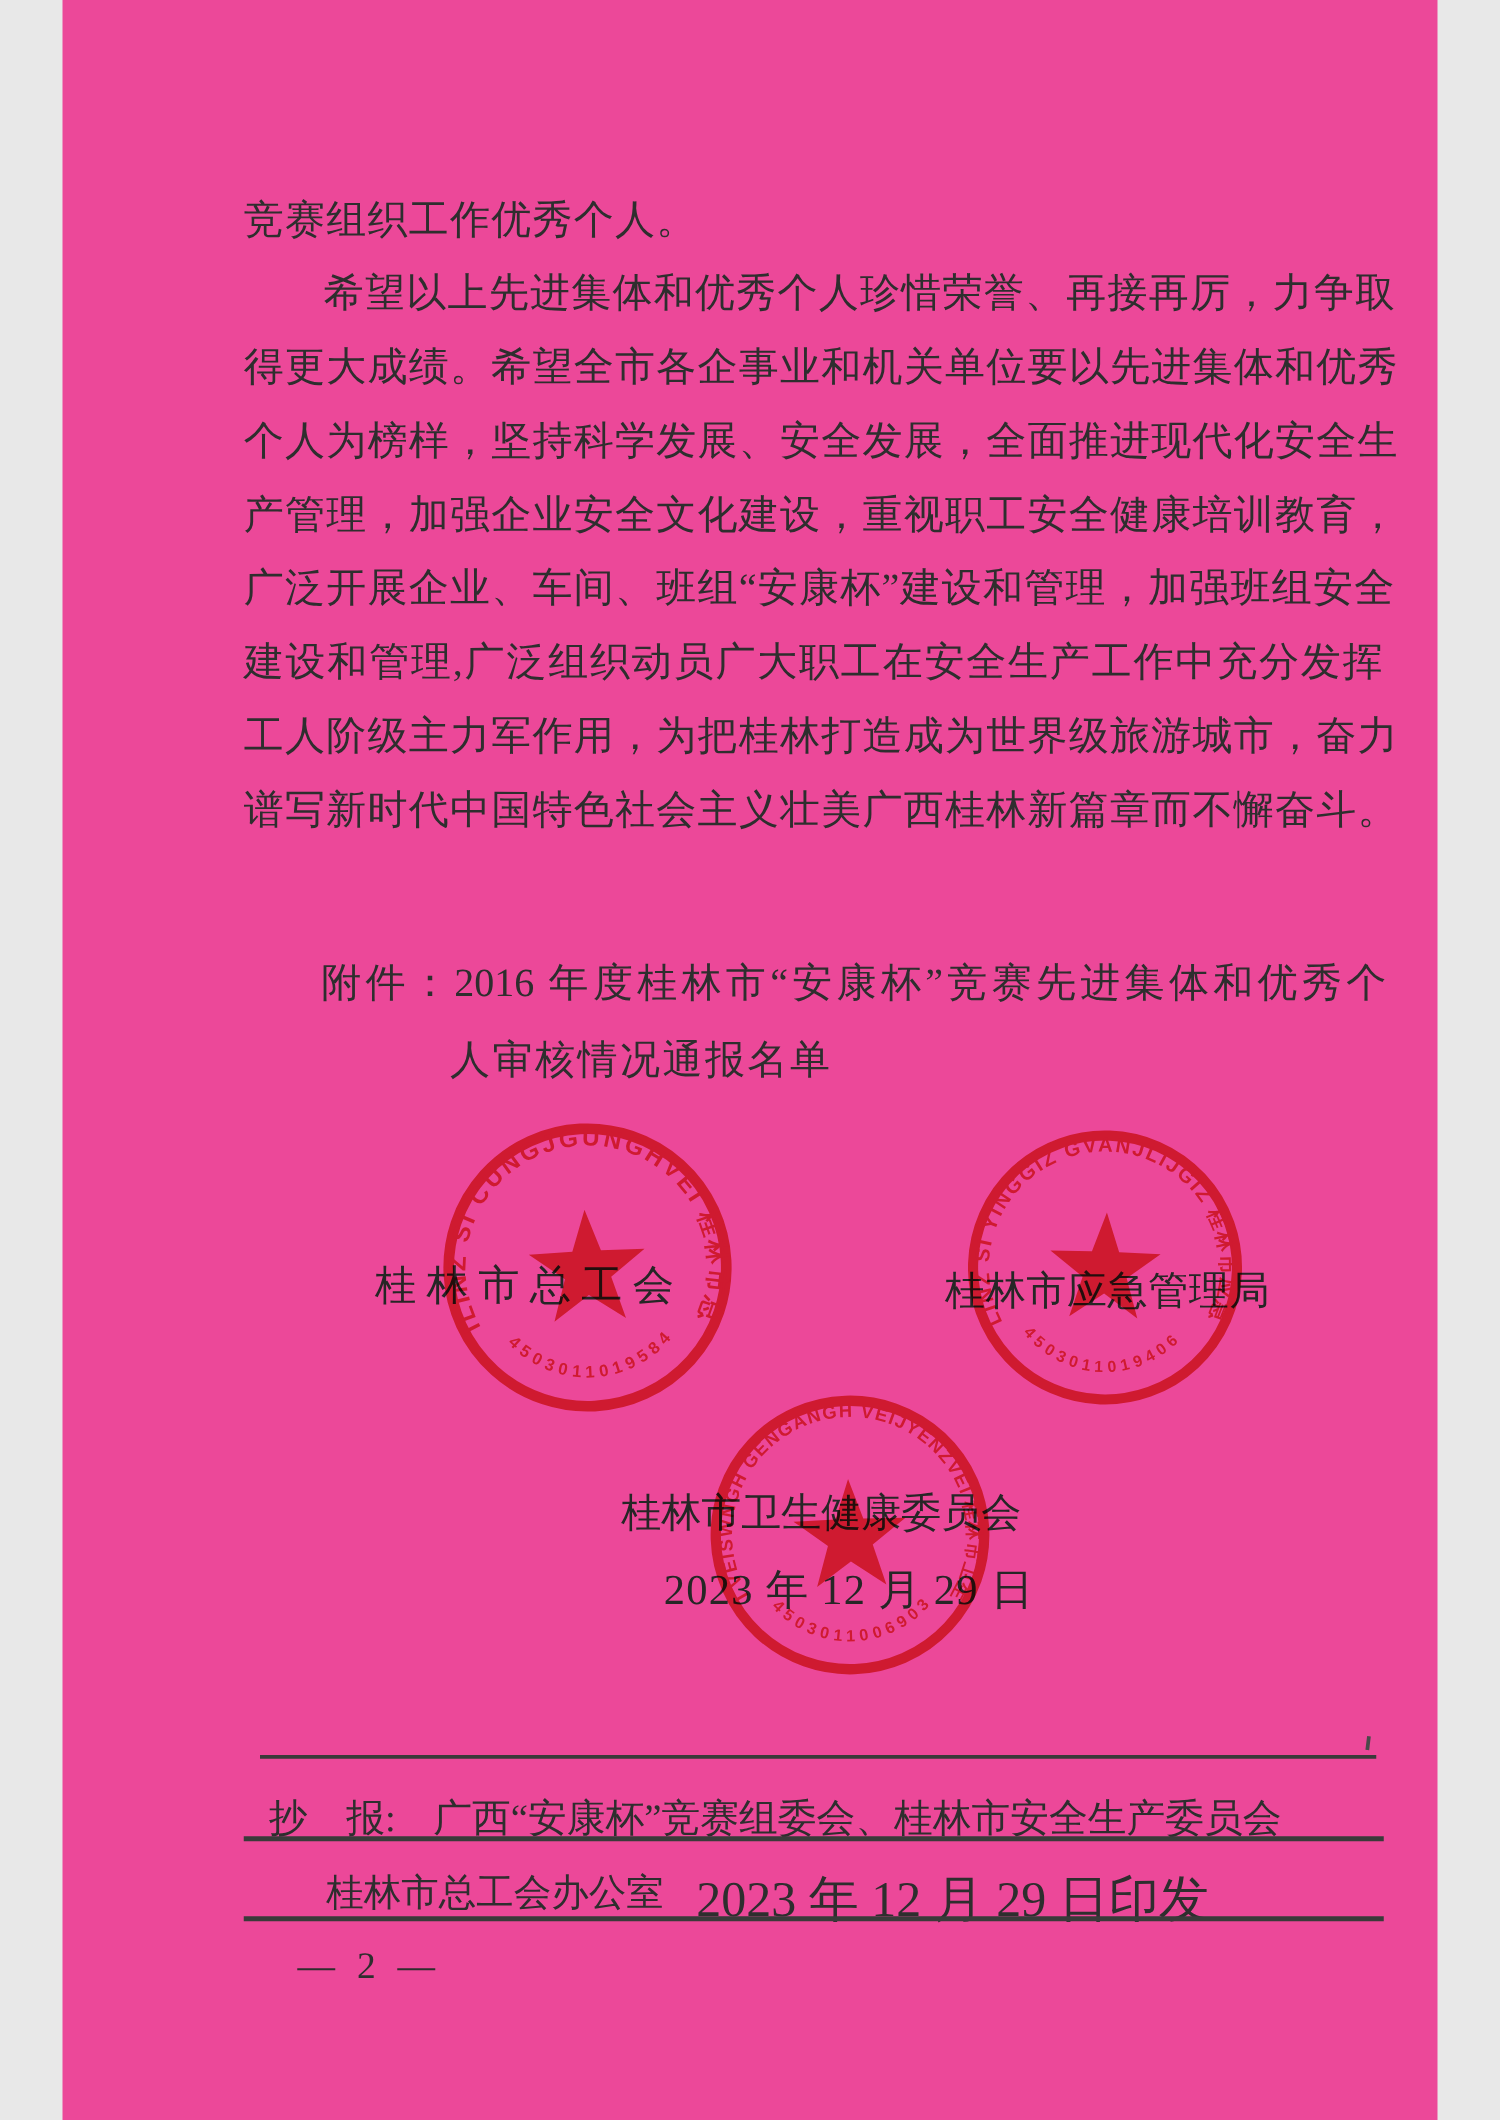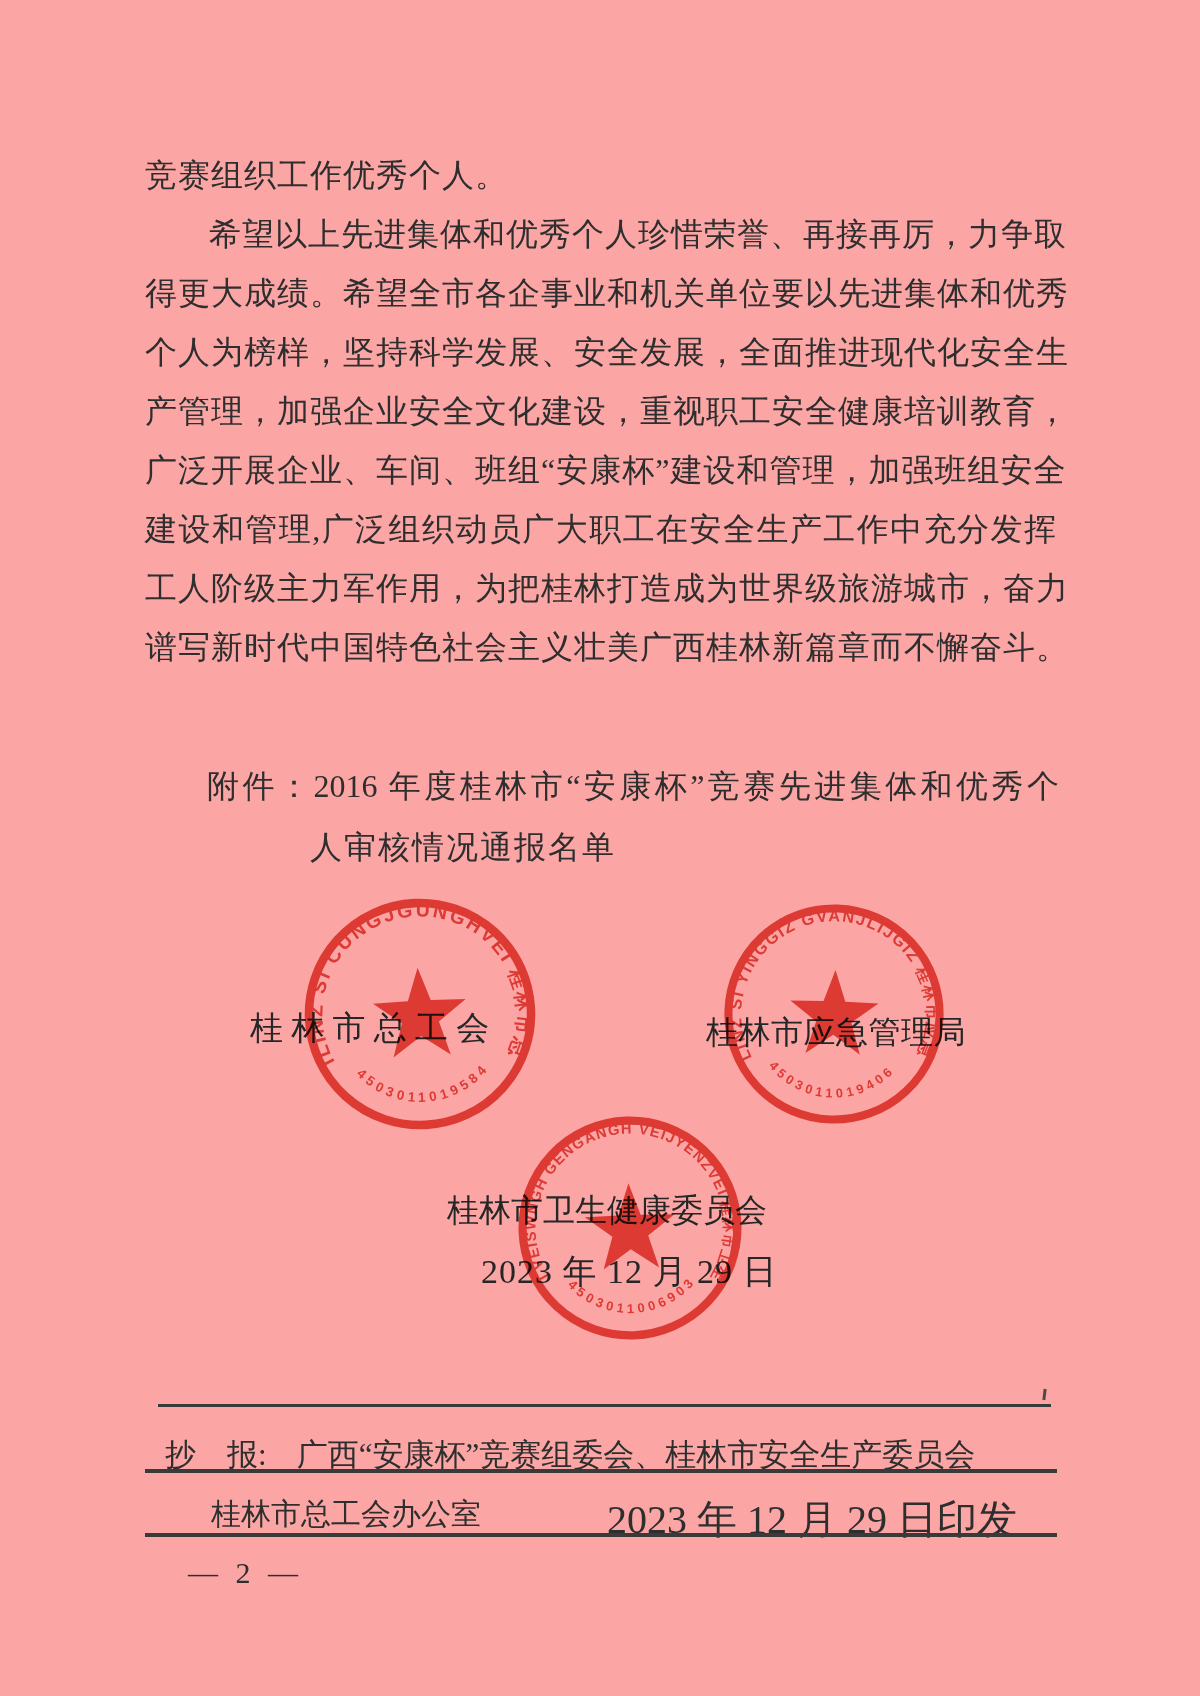--- a/index.html
+++ b/index.html
@@ -1,20 +1,20 @@
 <!DOCTYPE html>
 <html><head>
 <meta charset="utf-8">
 <style>
   html,body{margin:0;padding:0;background:#e8e8e8;}
   .page{
     position:relative;
-    width:1200px;height:1696px;
+    width:1100px;height:1696px;
     margin:0 auto;
-    background:#fca5a5;
+    background:#ec4899;
     font-family:"Liberation Serif","DejaVu Serif",serif;
     color:#2e2e2e;
     overflow:hidden;
   }
   
   .body-block{position:absolute;top:146px;left:145px;width:912px;}
   .bodyline{
     font-size:32px;line-height:59px;height:59px;
     text-align:justify;text-align-last:justify;
     letter-spacing:1px;white-space:nowrap;

